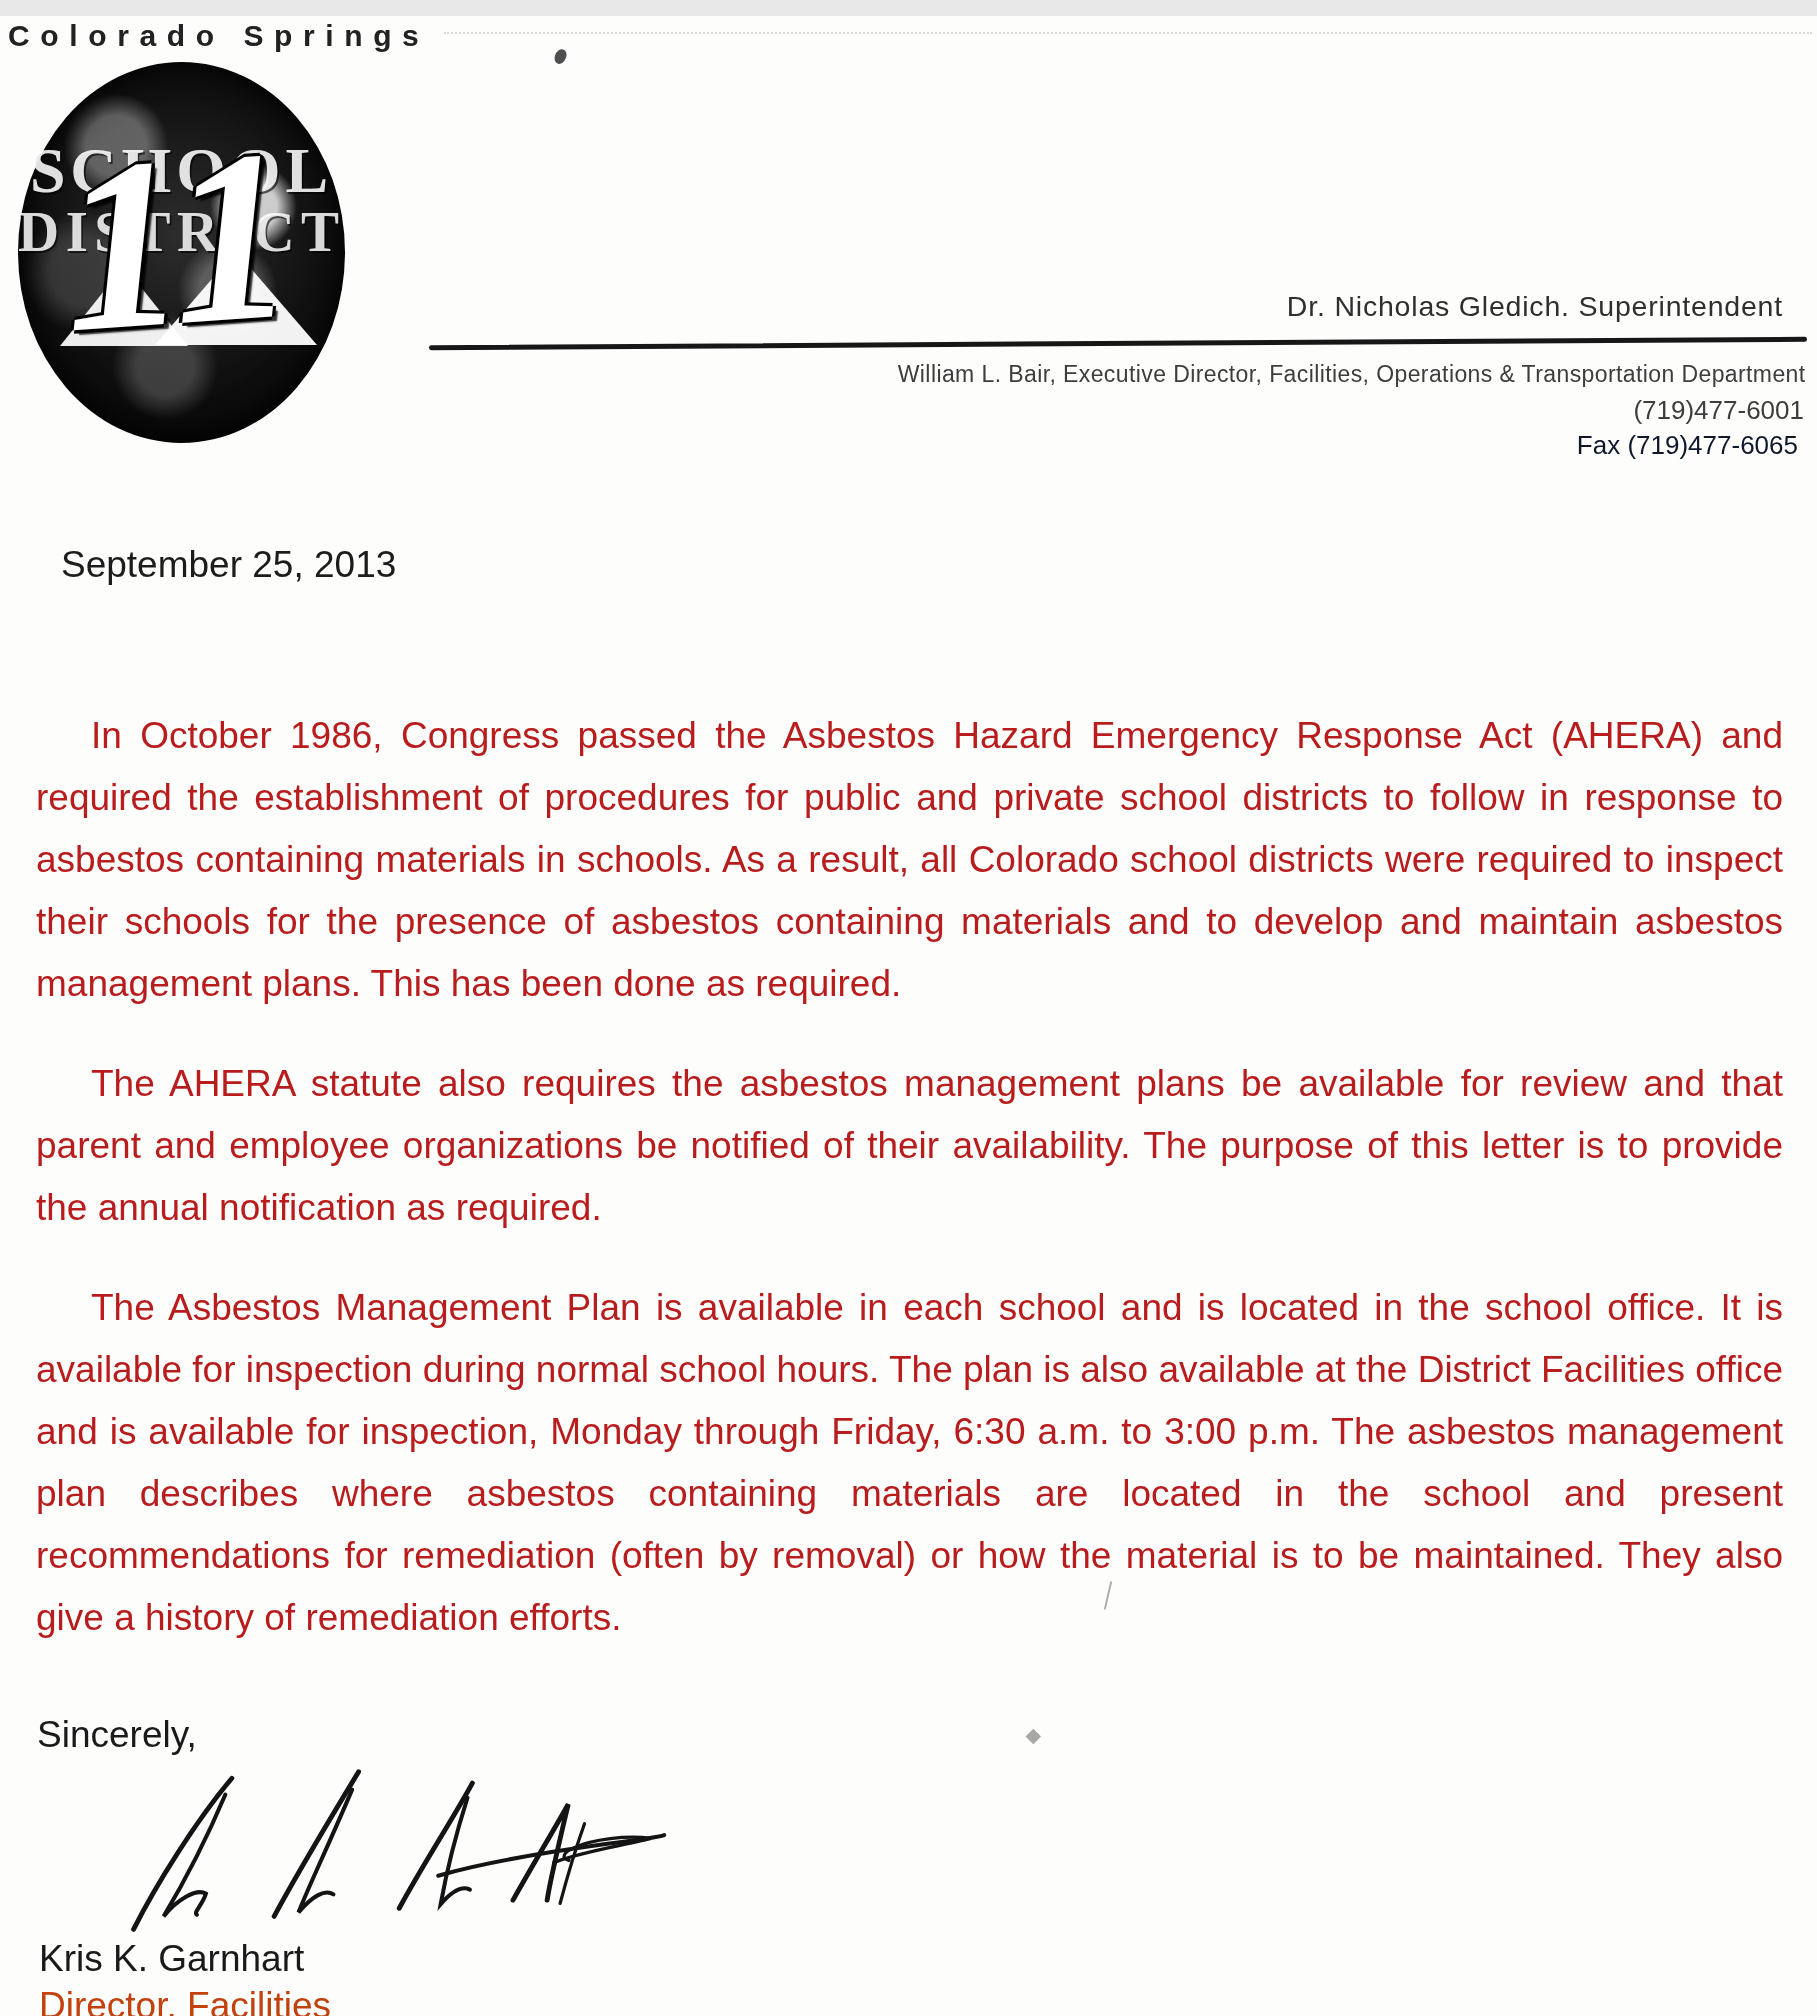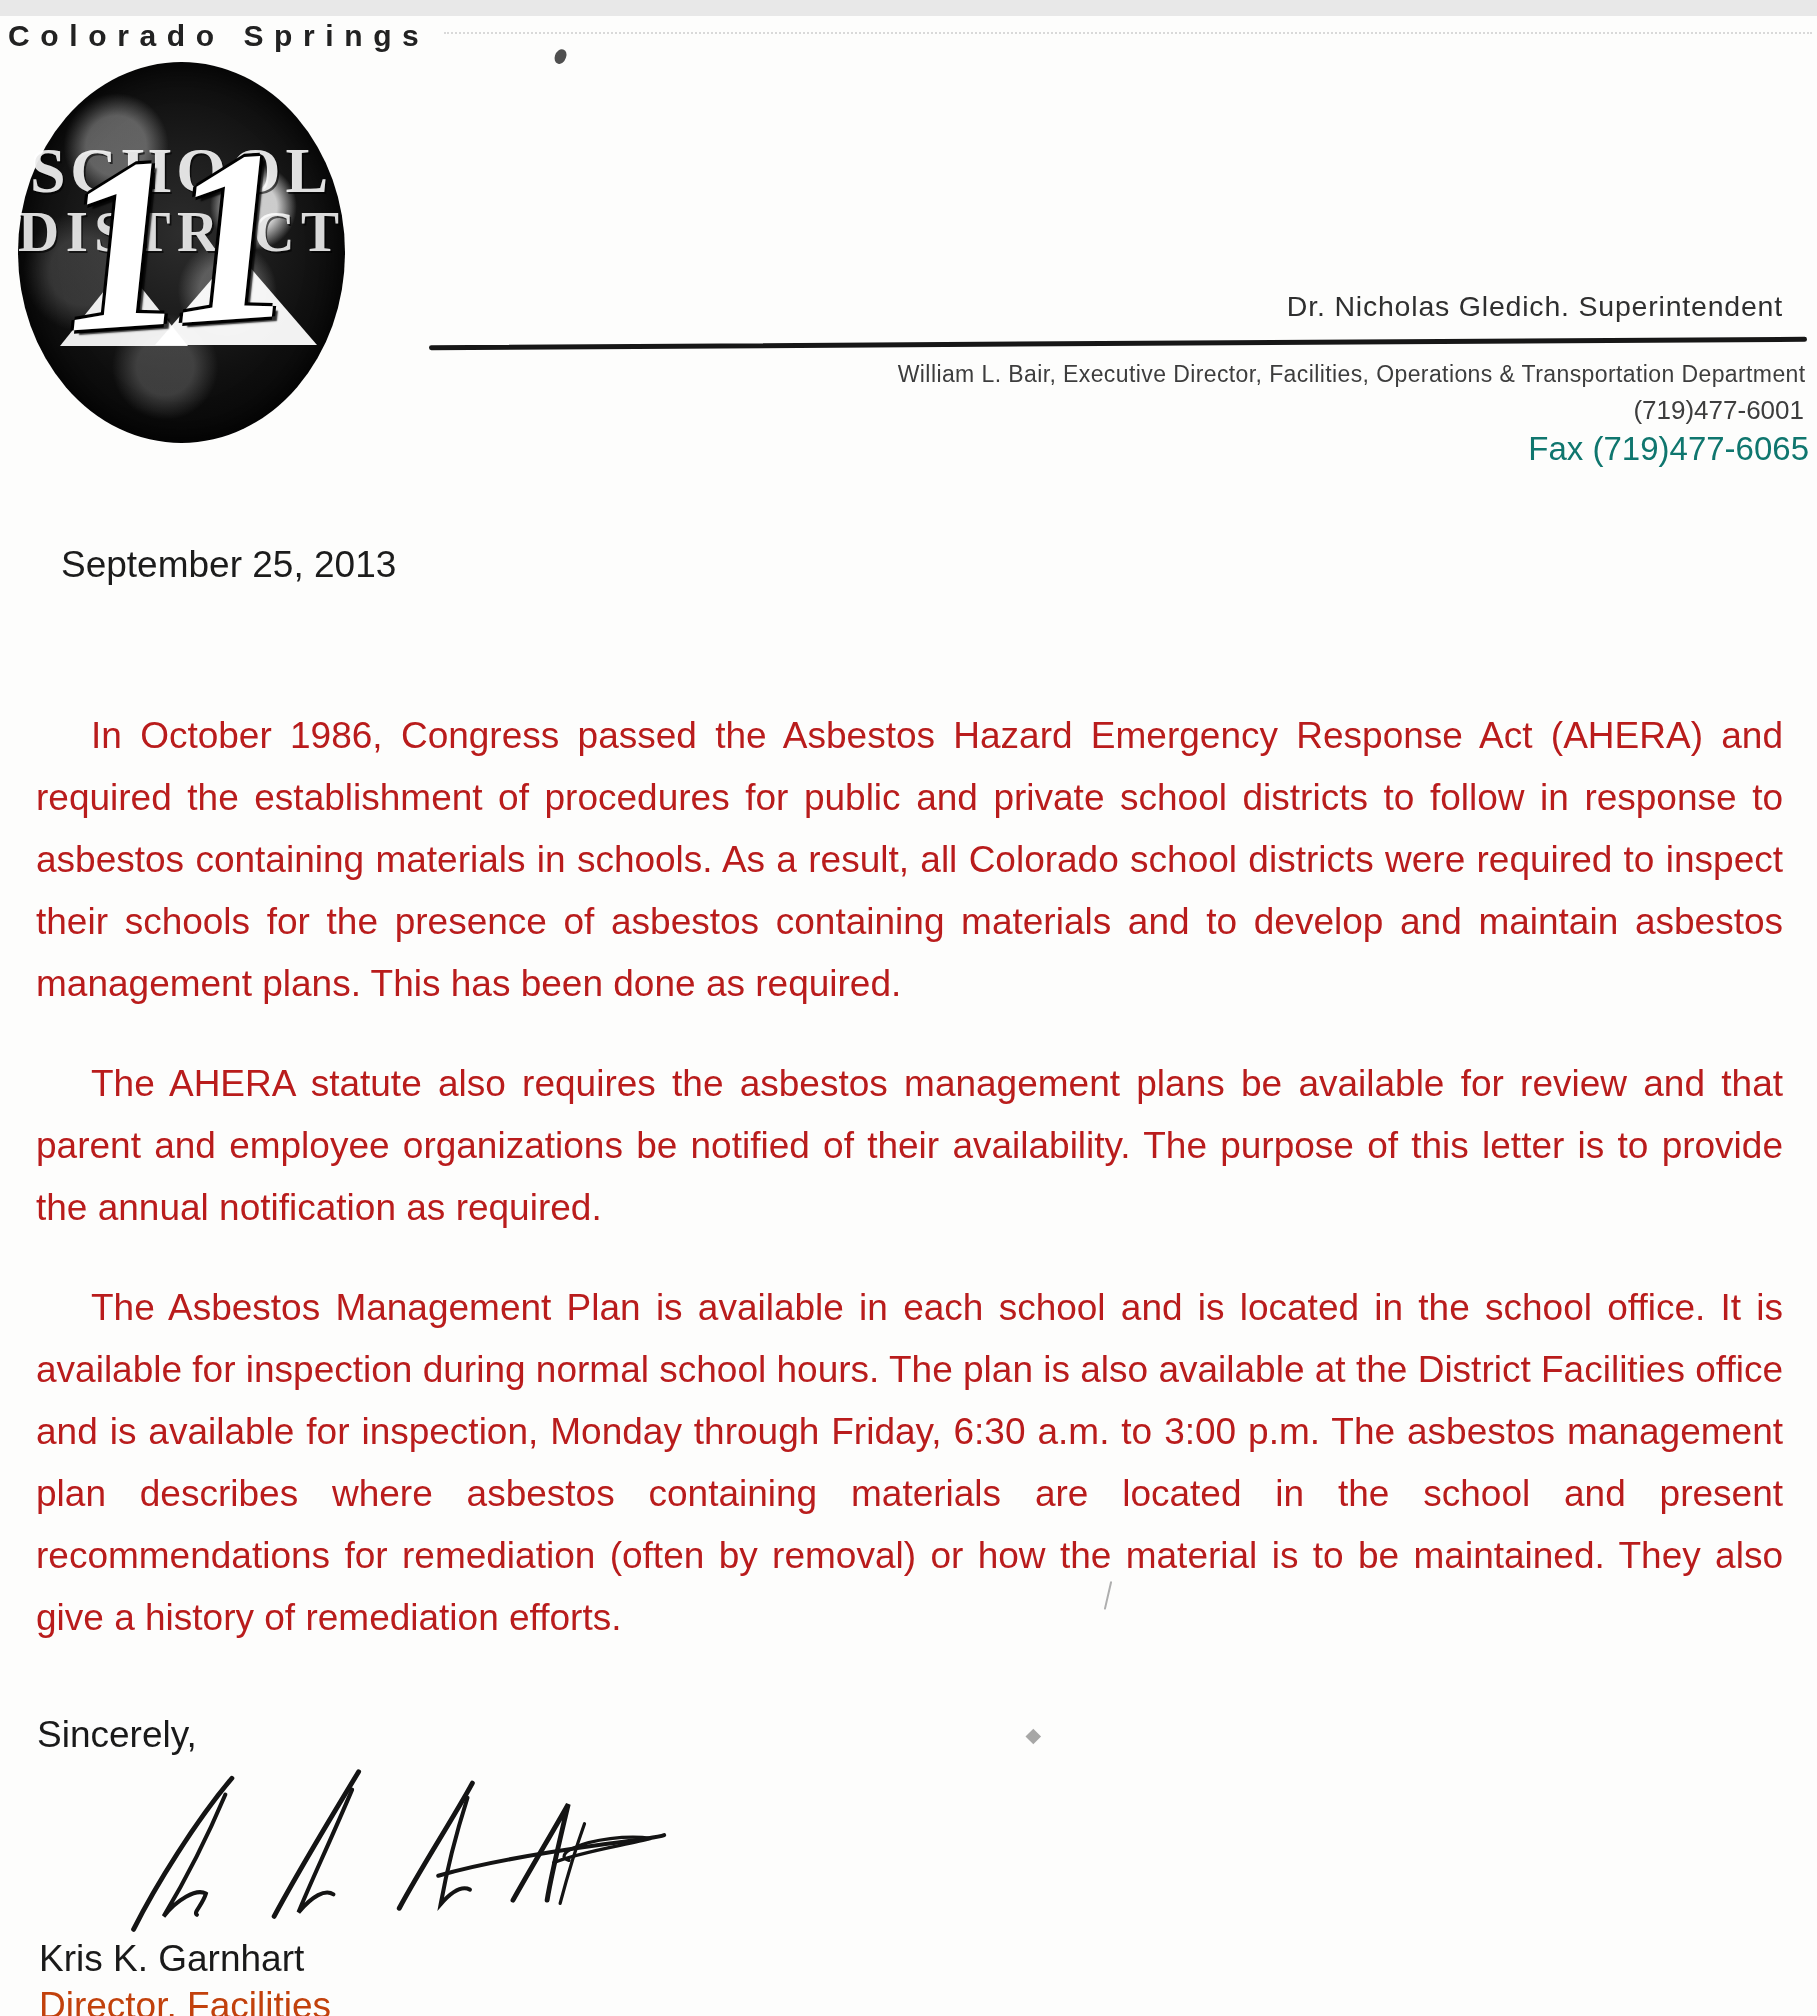--- a/index.html
+++ b/index.html
@@ -68,22 +68,22 @@
   }
   .dept-line{
     position:absolute;right:11.4px;top:345px;
     font-size:23px;color:#3d3d3d;letter-spacing:0.4px;
   }
   .phone-line{
     position:absolute;right:13px;top:379px;
     font-size:26px;color:#3d3d3d;
   }
   .fax-line{
-    position:absolute;right:8px;top:414px;
-    font-size:33px;color:#0f766e;
+    position:absolute;right:19px;top:414px;
+    font-size:26px;color:#0f172a;
   }
   
   .date{
     position:absolute;left:61px;top:528px;
     font-size:37px;color:#1c1c1c;text-align:center;
   }
   .body-text{
     position:absolute;left:36px;top:689px;width:1747px;
     font-size:37px;line-height:62px;color:#b91c1c;
     text-align:justify;

